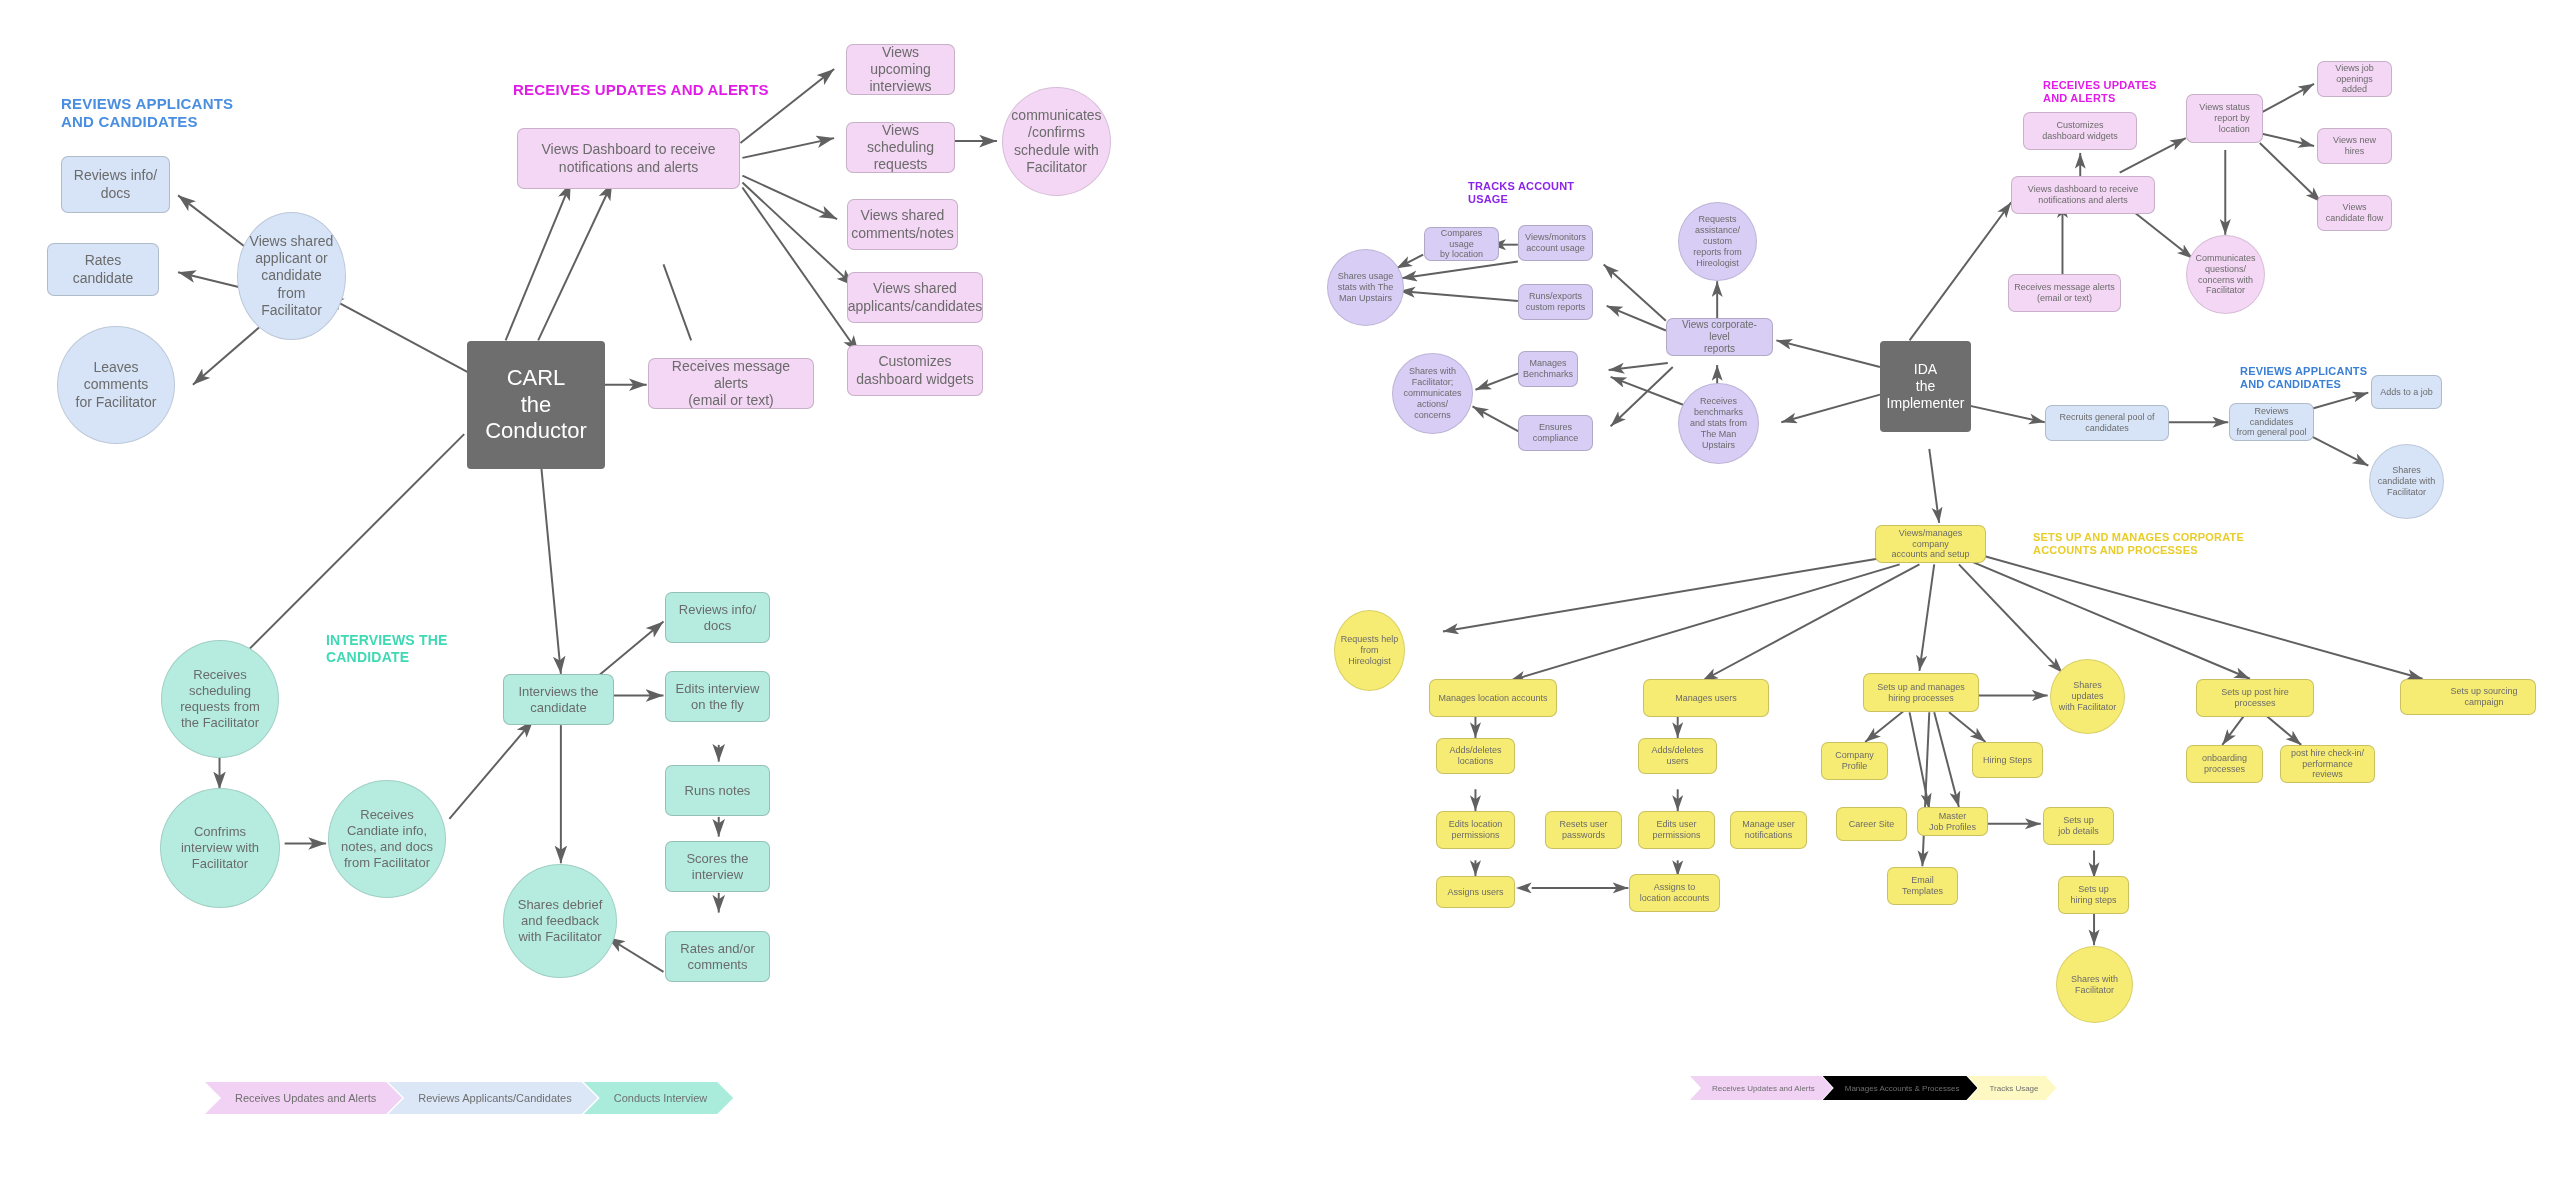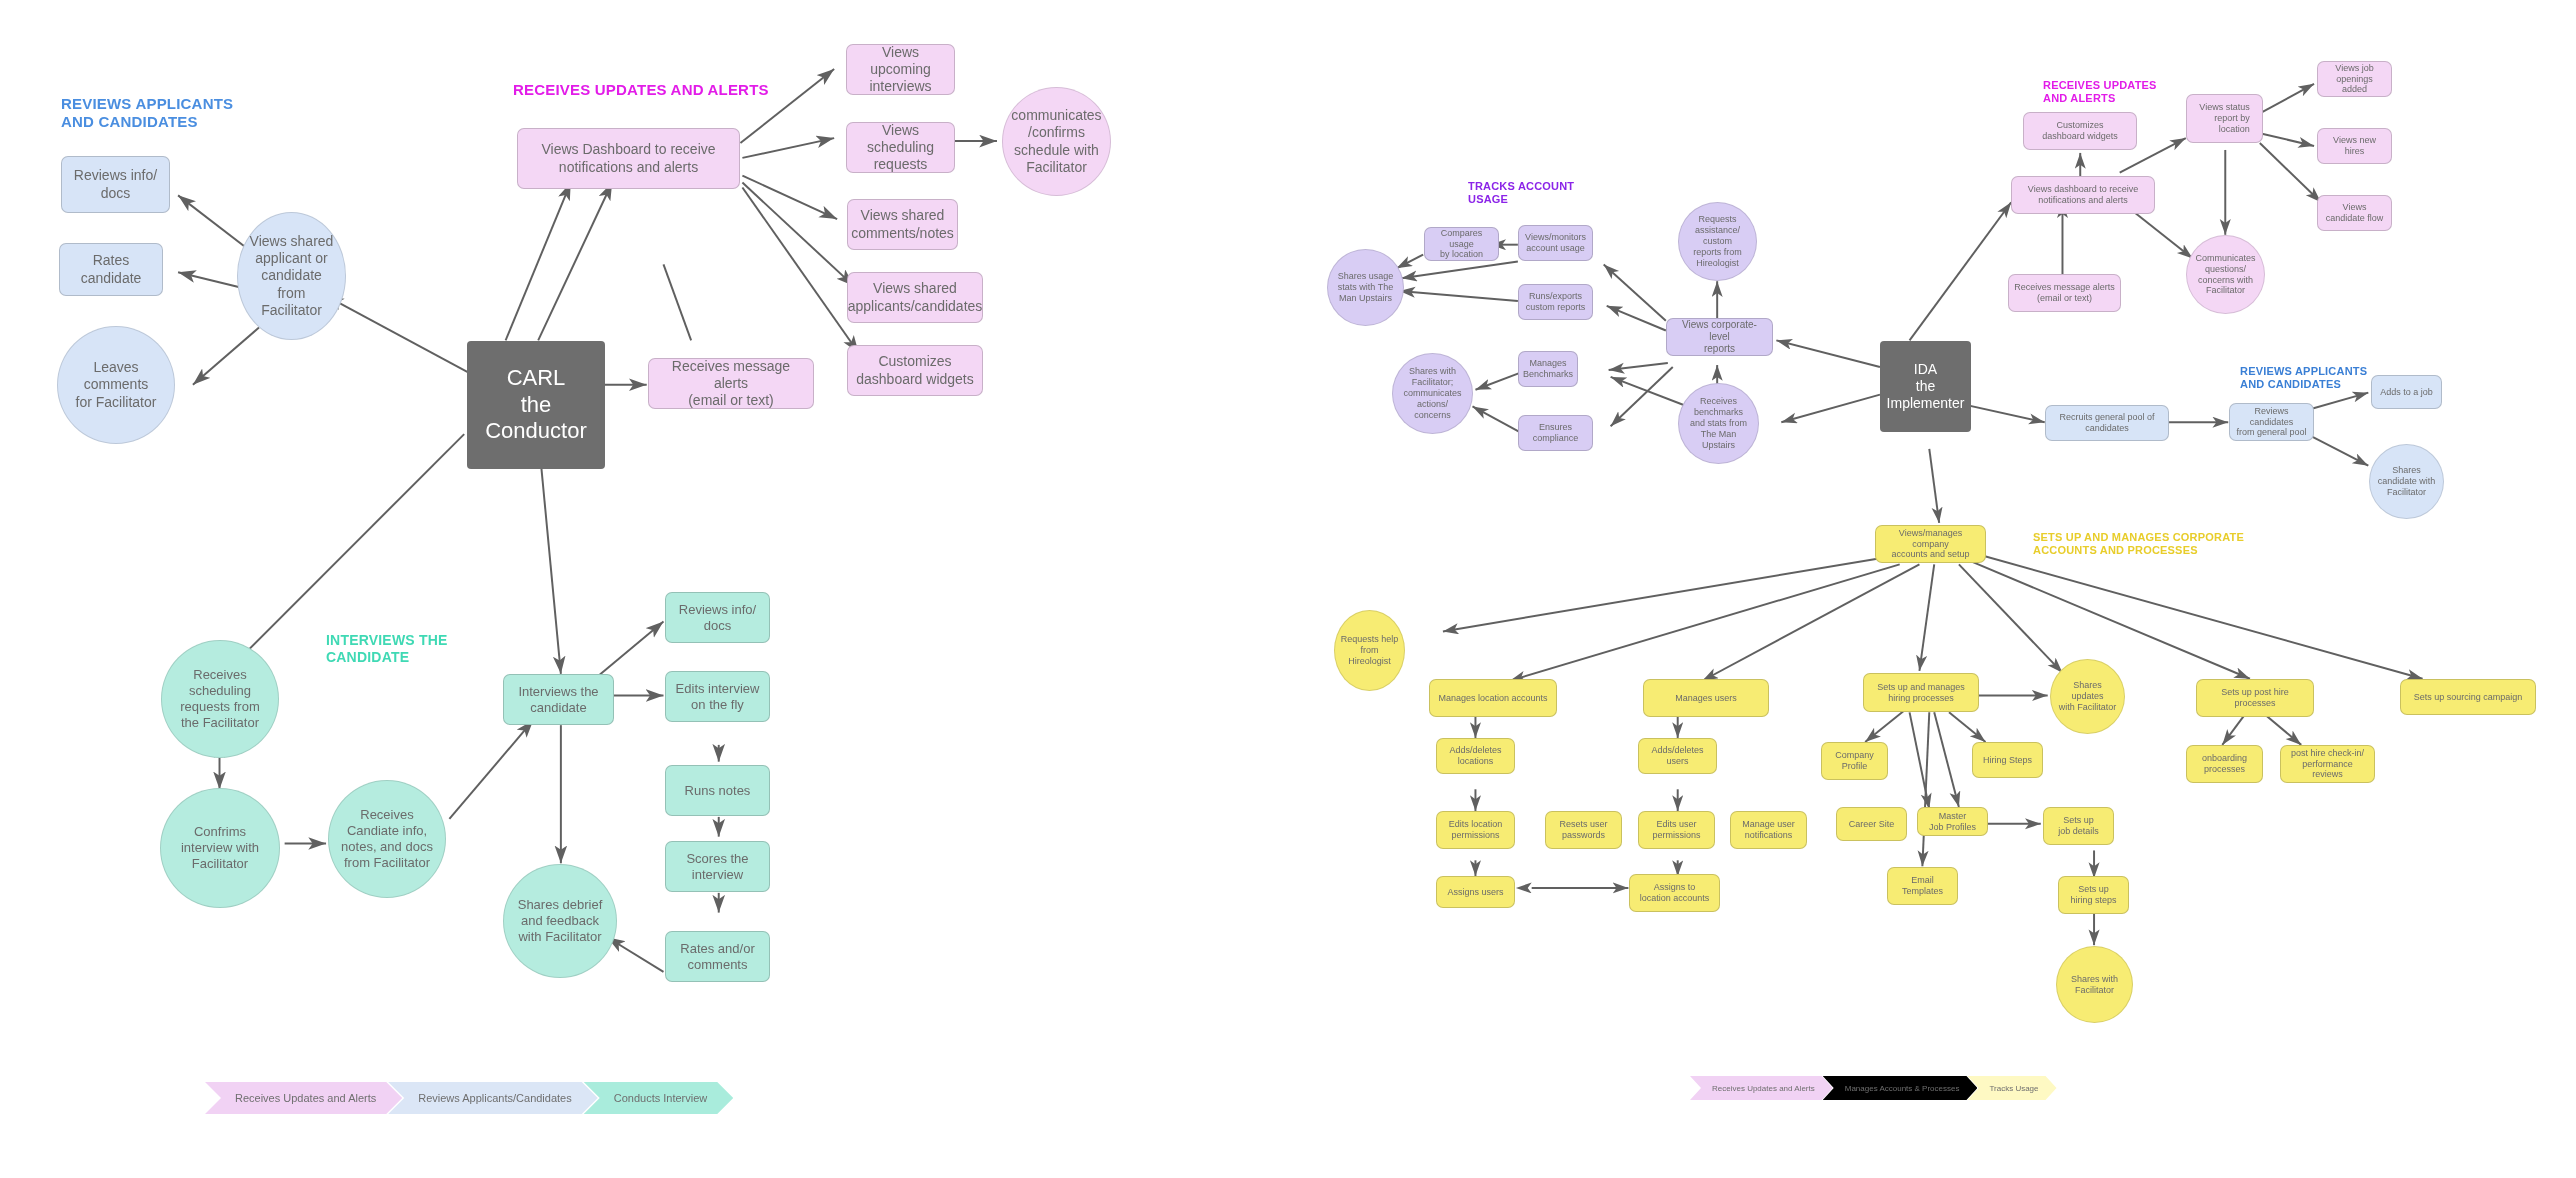--- a/index.html
+++ b/index.html
@@ -215,21 +215,21 @@
 AND CANDIDATES</div>
 
   <div class="sect s-magenta" style="left:513px;top:81px;font-size:15px;white-space:pre-line;">RECEIVES UPDATES AND ALERTS</div>
 
   <div class="sect s-teal" style="left:326px;top:632px;font-size:14px;white-space:pre-line;">INTERVIEWS THE
 CANDIDATE</div>
 
   <div class="node rect f-blue" style="left:61px;top:156px;width:109px;height:57px;font-size:14px;white-space:pre-line;">Reviews info/
 docs</div>
 
-  <div class="node rect f-blue" style="left:47px;top:243px;width:104px;height:53px;font-size:14px;white-space:pre-line;margin-left:12px;">Rates candidate</div>
+  <div class="node rect f-blue" style="left:47px;top:243px;width:112px;height:53px;font-size:14px;white-space:pre-line;">Rates candidate</div>
 
   <div class="node circ f-blue" style="left:57px;top:326px;width:118px;height:118px;font-size:14px;white-space:pre-line;">Leaves
 comments
 for Facilitator</div>
 
   <div class="node circ f-blue" style="left:237px;top:212px;width:109px;height:128px;font-size:14px;white-space:pre-line;">Views shared
 applicant or
 candidate
 from
 Facilitator</div>
@@ -462,21 +462,21 @@
 
   <div class="node rect f-yellow" style="left:2196px;top:679px;width:118px;height:38px;font-size:9px;white-space:pre-line;">Sets up post hire
 processes</div>
 
   <div class="node rect f-yellow" style="left:2186px;top:745px;width:77px;height:38px;font-size:9px;white-space:pre-line;">onboarding
 processes</div>
 
   <div class="node rect f-yellow" style="left:2280px;top:745px;width:95px;height:38px;font-size:9px;white-space:pre-line;">post hire check-in/
 performance reviews</div>
 
-  <div class="node rect f-yellow" style="left:2400px;top:679px;width:136px;height:36px;font-size:9px;white-space:pre-line;">Sets up sourcing campaign</div>
+  <div class="node rect f-yellow" style="left:2400px;top:679px;width:136px;height:36px;font-size:9px;white-space:pre-line;padding-left:37px;">Sets up sourcing campaign</div>
 
   <div class="legend" style="left:1690px;top:1076px;">
     <div class="chev c-pink" style="height:24px;font-size:8px;padding:0 18px 0 22px;margin-right:-10px;
                 clip-path:polygon(0 0, calc(100% - 11px) 0, 100% 50%, calc(100% - 11px) 100%, 0 100%, 11px 50%);">Receives Updates and Alerts</div>
     <div class="chev c-yellow" style="height:24px;font-size:8px;padding:0 18px 0 22px;margin-right:-10px;
                 clip-path:polygon(0 0, calc(100% - 11px) 0, 100% 50%, calc(100% - 11px) 100%, 0 100%, 11px 50%);">Manages Accounts &amp; Processes</div>
     <div class="chev c-purple" style="height:24px;font-size:8px;padding:0 18px 0 22px;
                 clip-path:polygon(0 0, calc(100% - 11px) 0, 100% 50%, calc(100% - 11px) 100%, 0 100%, 11px 50%);">Tracks Usage</div>
   </div>
 

